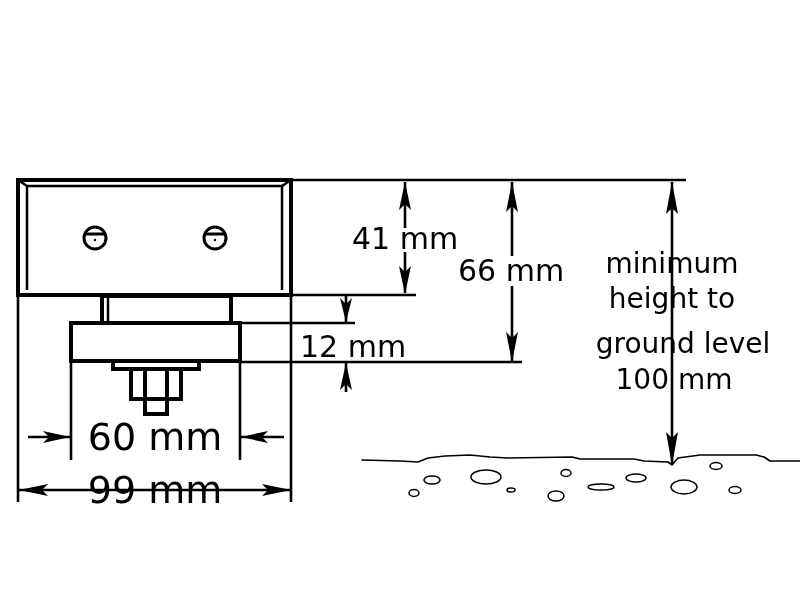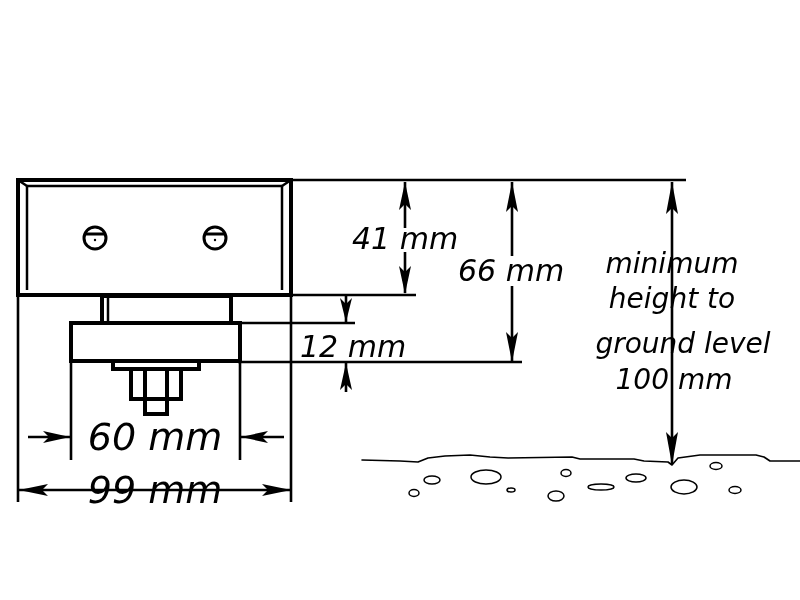--- a/index.html
+++ b/index.html
@@ -11,21 +11,20 @@
     width: 800px;
     height: 600px;
     overflow: hidden;
     font-family: "DejaVu Sans", sans-serif;
   }
   #drawing-root {
     position: relative;
     width: 800px;
     height: 600px;
     background: #ffffff;
-    font-style: italic;
   }
   svg.cad {
     display: block;
     width: 800px;
     height: 600px;
   }
   .dim-text {
     font-family: "DejaVu Sans", sans-serif;
     font-size: 30px;
     fill: #000000;

